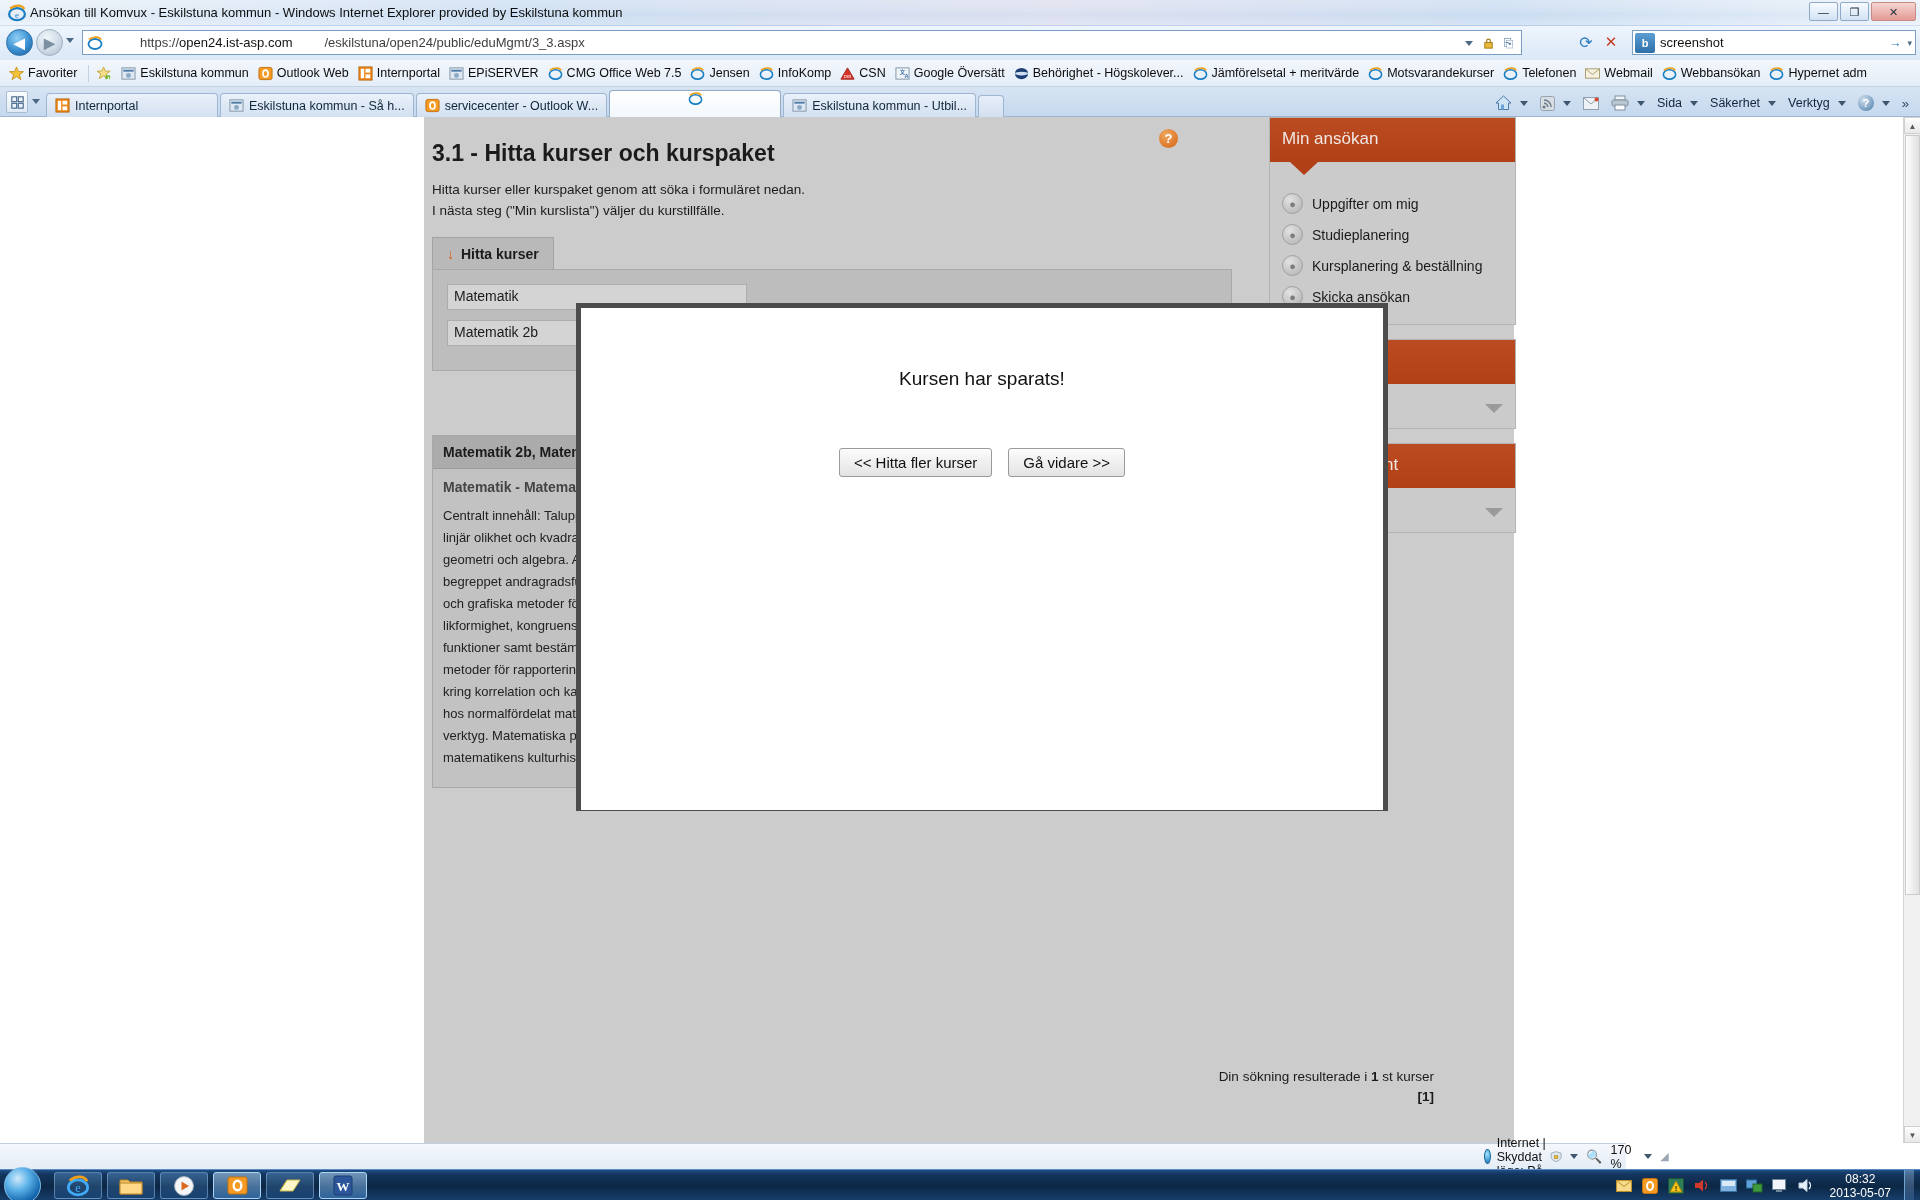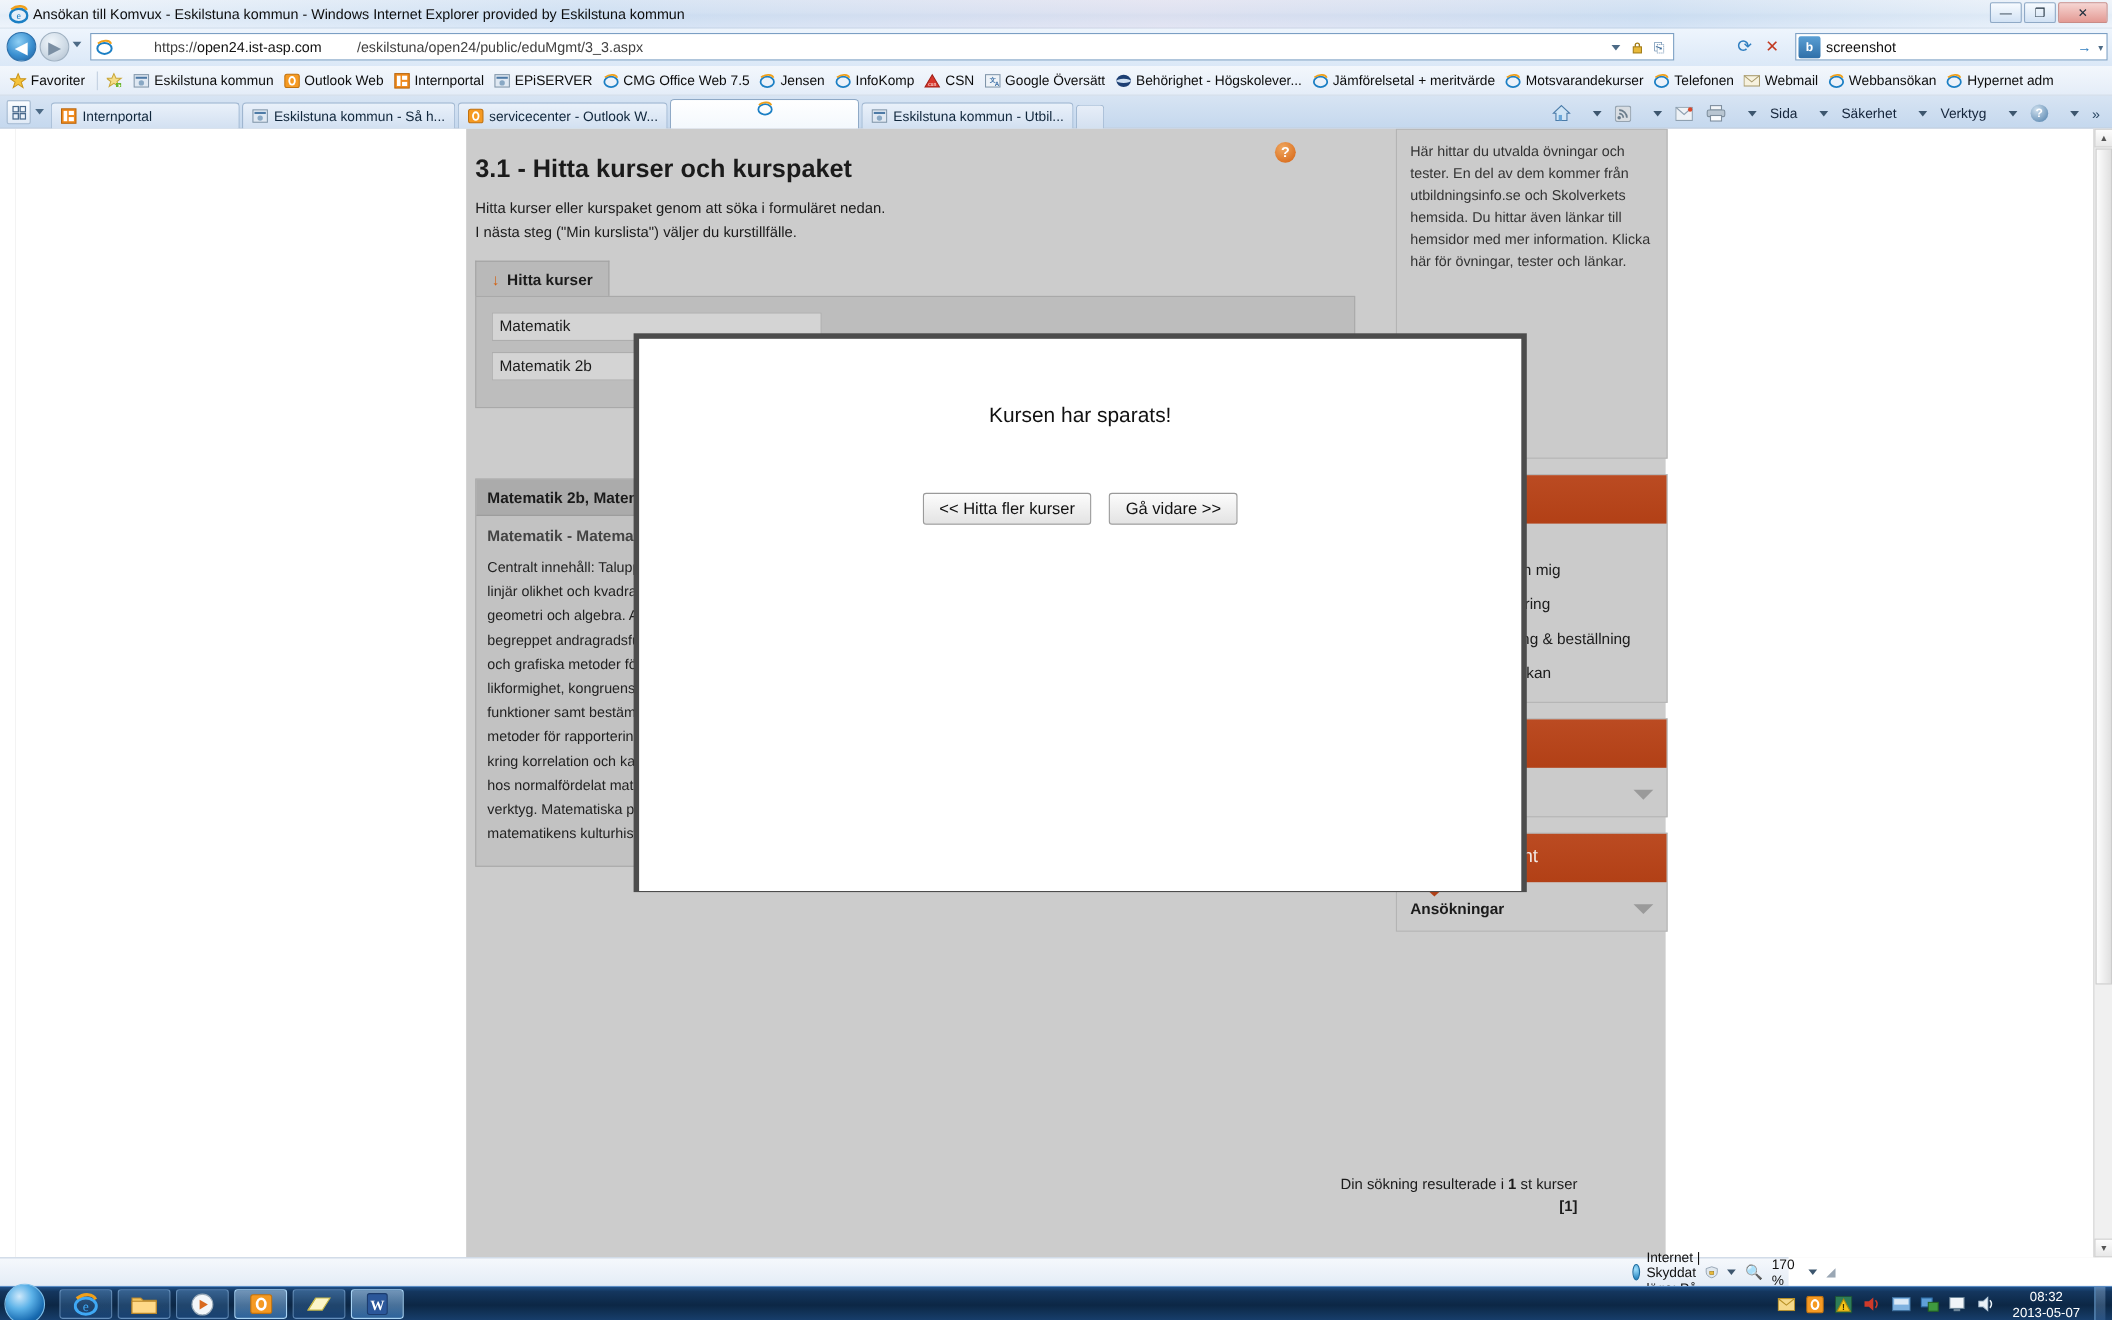--- a/index.html
+++ b/index.html
@@ -114,21 +114,21 @@
     height:27px; border-color:#8fa9c6;flex-direction:column;
   }
   .tab .tab-ico { width:15px;height:15px;flex:0 0 15px; }
   .tab .tab-label { overflow:hidden; text-overflow:ellipsis; }
   .tab .tab-x { margin-left:auto; color:#5a6c7c; font-size:12px; padding-left:6px; }
   .newtab {
     width:26px; height:22px; border:1px solid #9fb6d0; border-bottom:none;
     border-radius:4px 4px 0 0; background:linear-gradient(to bottom,#e7eef8,#d3e0f0);
   }
   .cmdbar { position:absolute; right:6px; top:90px; height:26px; display:flex; align-items:center; gap:2px; font-size:12.5px; color:#14243a;}
-  .cmd-item { display:flex; align-items:center; gap:20px; padding:2px 5px; white-space:nowrap; }
+  .cmd-item { display:flex; align-items:center; gap:8px; padding:2px 5px; white-space:nowrap; }
   .caret-dn { width:0;height:0;border-left:4px solid transparent;border-right:4px solid transparent;border-top:5px solid #3d566e; }
 
   
   #viewport {
     position:absolute; left:0; top:117px; width:1920px; height:1026px;
     background:#ffffff; overflow:hidden;
   }
   #page {
     position:absolute; left:14px; top:0; width:1894px; height:1026px;
     background:#cccccc;
@@ -620,23 +620,20 @@
           <div class="result-body">Centralt innehåll: Taluppfattning, aritmetik och algebra - Metoder för beräkningar med potenser med rationella exponenter. Begreppet linjär olikhet och kvadratisk olikhet. Metoder för beräkning av linjära ekvationssystem. Begreppet linjär ekvation och hur det binder ihop geometri och algebra. Algebraiska och grafiska metoder för lösning av kvadrerings- och andragradsekvationer. Fördjupning av begreppet andragradsfunktion genom introduktion av parameterbegreppet och dess betydelse för funktionens egenskaper. Algebraiska och grafiska metoder för lösning av linjära ekvationssystem. Geometri - Användning av grundläggande klassiska satser i geometri om likformighet, kongruens och vinklar. Samband och förändring - Egenskaper hos andragradsfunktioner. Konstruktion av grafer till funktioner samt bestämning av funktionsvärde och nollställe, med och utan digitala verktyg. Sannolikhet och statistik - Statistiska metoder för rapportering av observationer och mätdata från undersökningar, inklusive regressionsanalys. Orientering och resonemang kring korrelation och kausalitet. Metoder för beräkning av olika lägesmått och spridningsmått inklusive standardavvikelse. Egenskaper hos normalfördelat material. Problemlösning - Strategier för matematisk problemlösning inklusive användning av digitala medier och verktyg. Matematiska problem av betydelse för samhällsliv och tillämpningar i andra ämnen. Matematiska problem med anknytning till matematikens kulturhistoria.</div>
         </div>
 
         <div class="result-count">
           <span>Din sökning resulterade i </span><b>1</b><span> st kurser</span>
         </div>
         <div class="page-num">[1]</div>
       </div>
 
       <div class="side">
-        <div class="side-box plain" style="height:300px;">
-          <span>Här hittar du utvalda övningar och tester. En del av dem kommer från utbildningsinfo.se och Skolverkets hemsida. Du hittar även länkar till hemsidor med mer information. Klicka här för övningar, tester och länkar.</span>
-        </div>
 
         <div class="side-box">
           <div class="side-head">Min ansökan</div>
           <div class="side-body">
             <div class="side-link">
               <span class="side-bullet">●</span>
               <span>Uppgifter om mig</span>
             </div>
             <div class="side-link">
               <span class="side-bullet">●</span>

